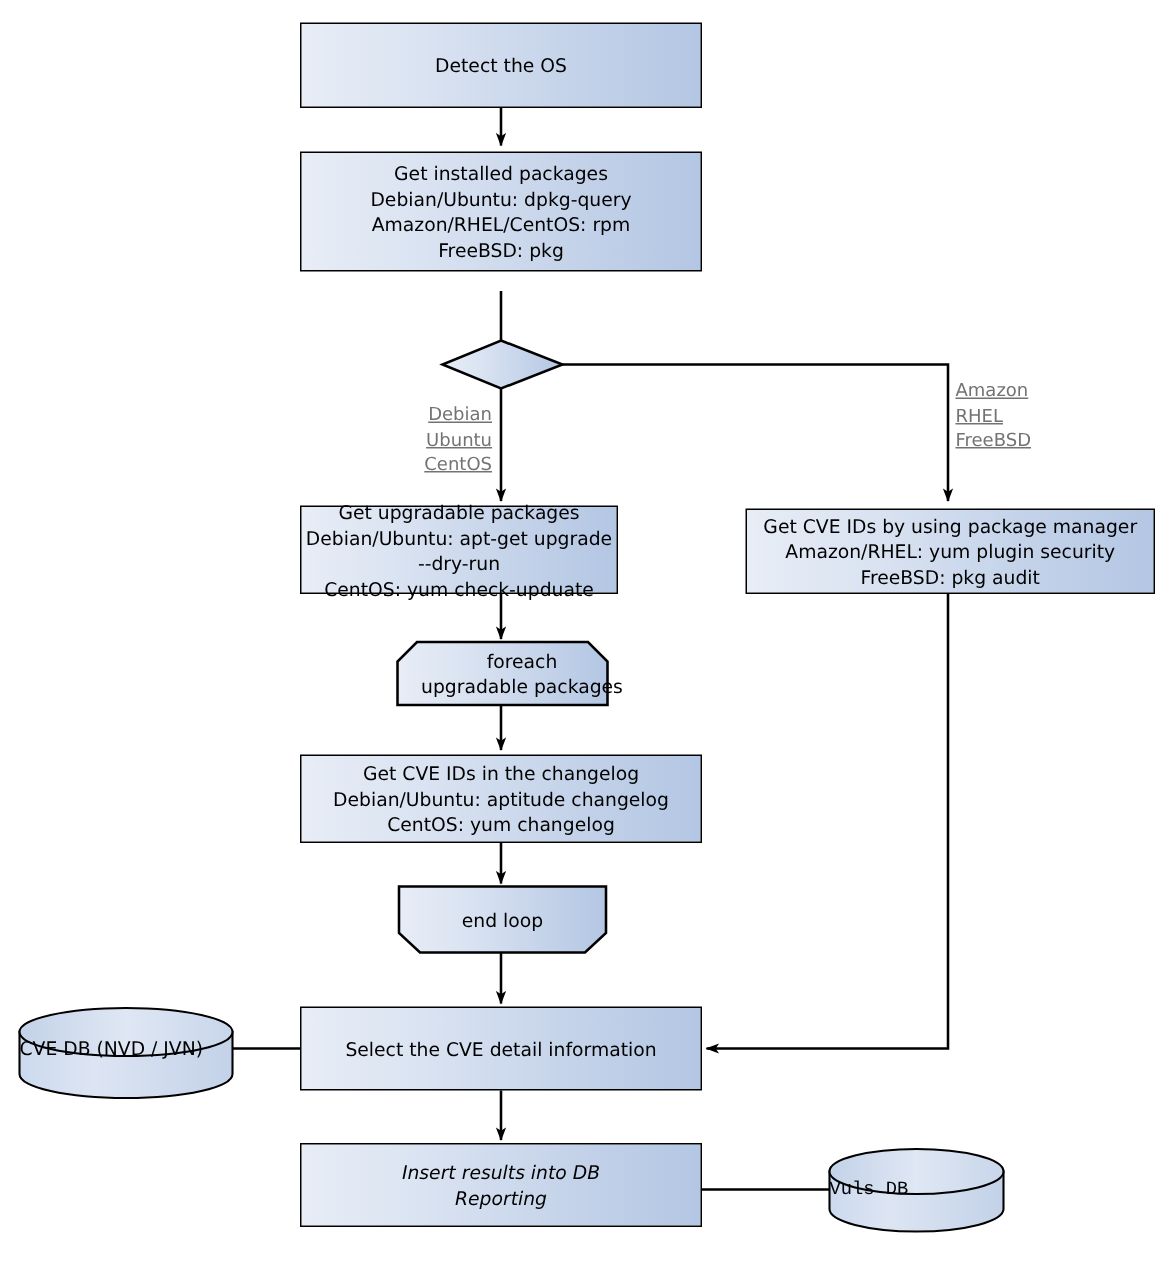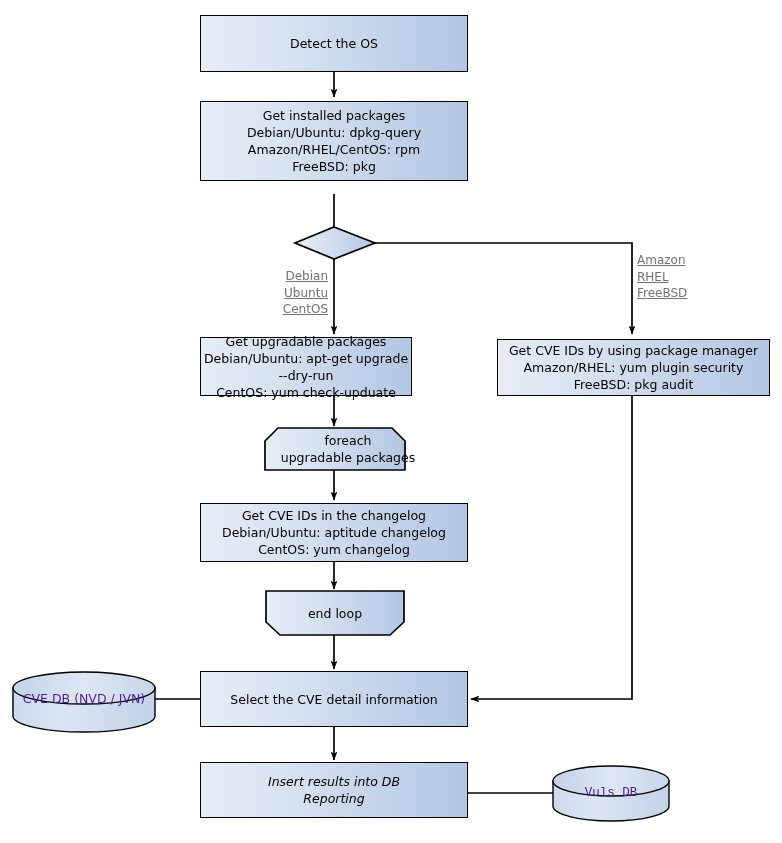--- a/index.html
+++ b/index.html
@@ -45,22 +45,22 @@
     white-space: pre-line;
     z-index: 3;
     text-decoration: underline;
   }
   .edge-label.right-align { text-align: right; }
   .edge-label.left-align  { text-align: left; }
   .cyl-label {
     position: absolute;
     z-index: 3;
     font-size: 12.5px;
-    color: #4c1d95;
-    text-align: center;
+    color: #000000;
+    text-align: left;
     line-height: 16px;
   }
 </style>
 </head>
 <body>
 
 <svg id="canvas" viewBox="0 0 782 843" xmlns="http://www.w3.org/2000/svg">
   <defs>
     <marker id="arrow" markerWidth="10" markerHeight="10" refX="8.4" refY="3.4" orient="auto" markerUnits="userSpaceOnUse">
       <path d="M0,0 L9,3.4 L0,6.8 L2.2,3.4 z" fill="#000000"></path>

